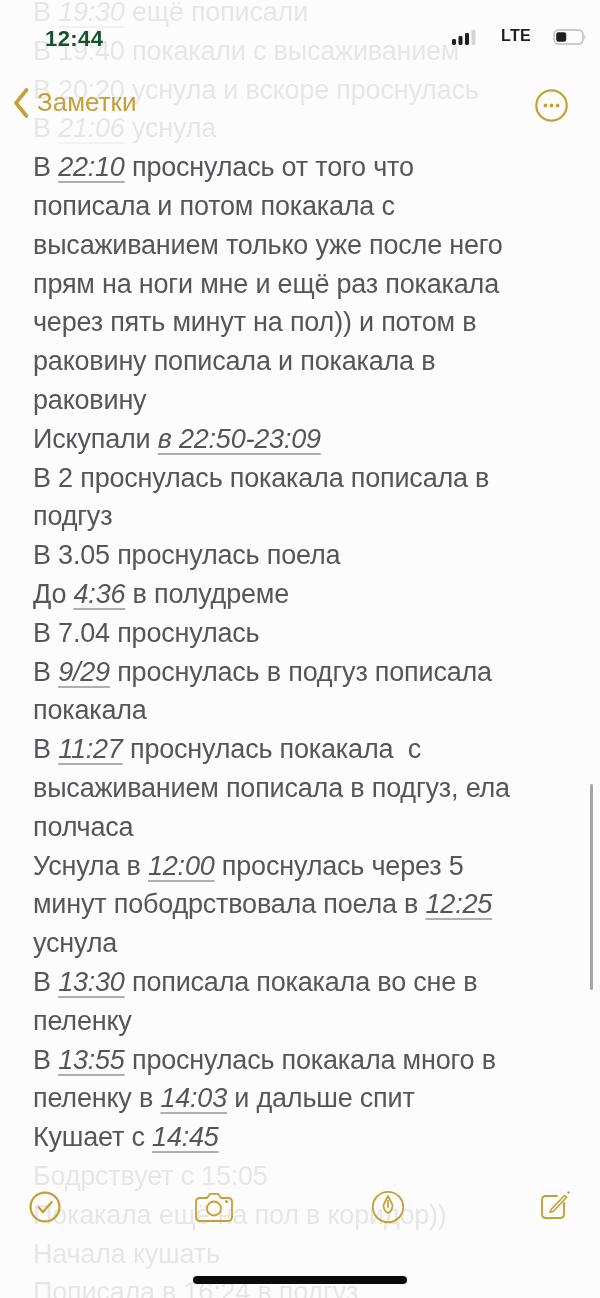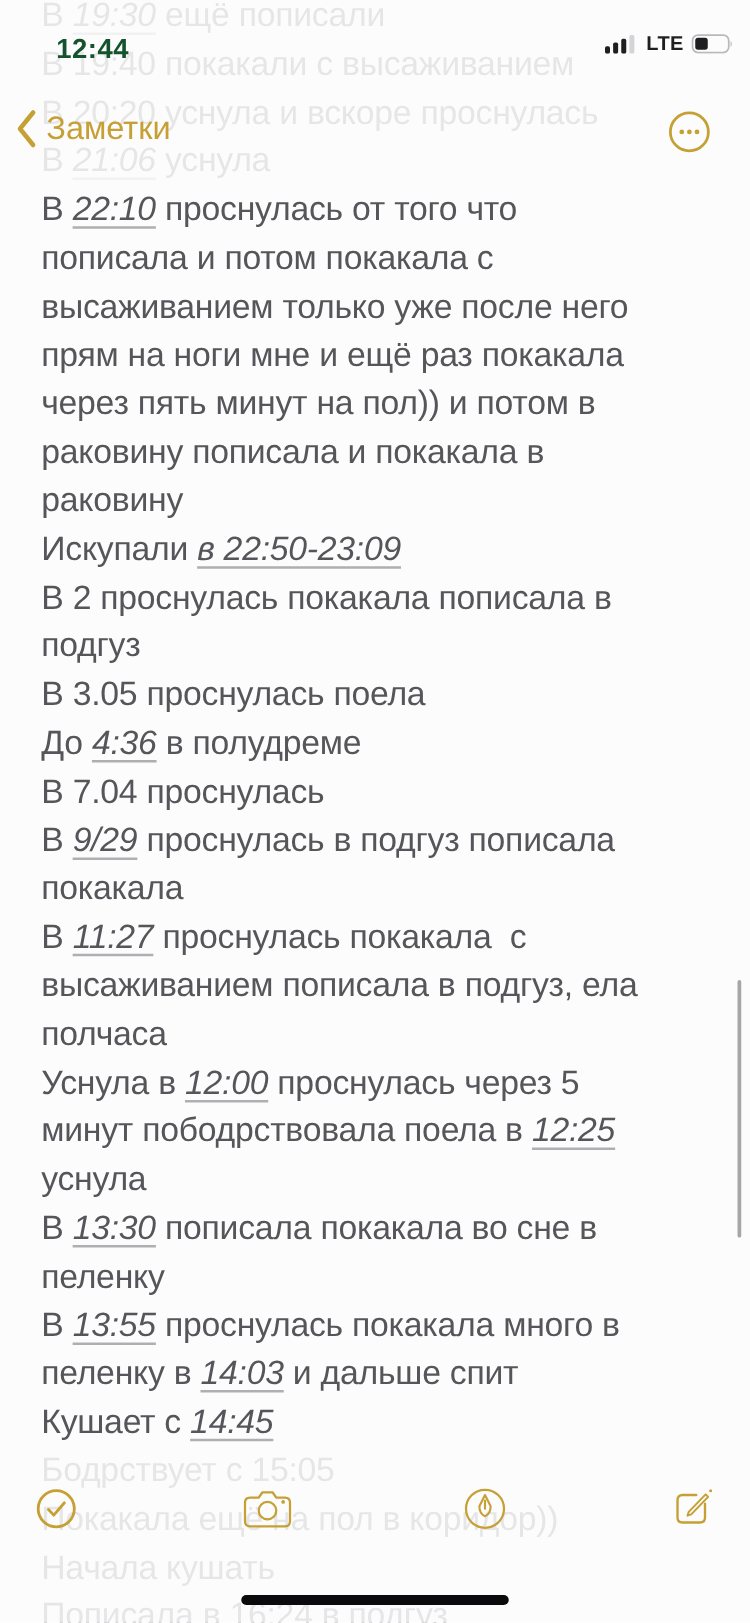--- a/index.html
+++ b/index.html
@@ -48,21 +48,21 @@
     z-index:2;
   }
   
   .status-time{
     position:absolute;left:45px;top:26px;
     font-size:22px;font-weight:700;letter-spacing:0.4px;
     color:#14532d;z-index:3;
   }
   .status-right{
     position:absolute;right:13px;top:27px;
-    display:flex;align-items:flex-start;gap:6px;
+    display:flex;align-items:flex-end;gap:22px;
     z-index:3;
   }
   .lte-label{font-size:16px;font-weight:600;color:#1F1F21;letter-spacing:0.3px;}
   
   .back-button{
     position:absolute;left:12px;top:87px;
     display:flex;align-items:flex-start;gap:7px;
     color:var(--accent);z-index:3;cursor:pointer;
     background:none;border:none;font-family:inherit;
   }

